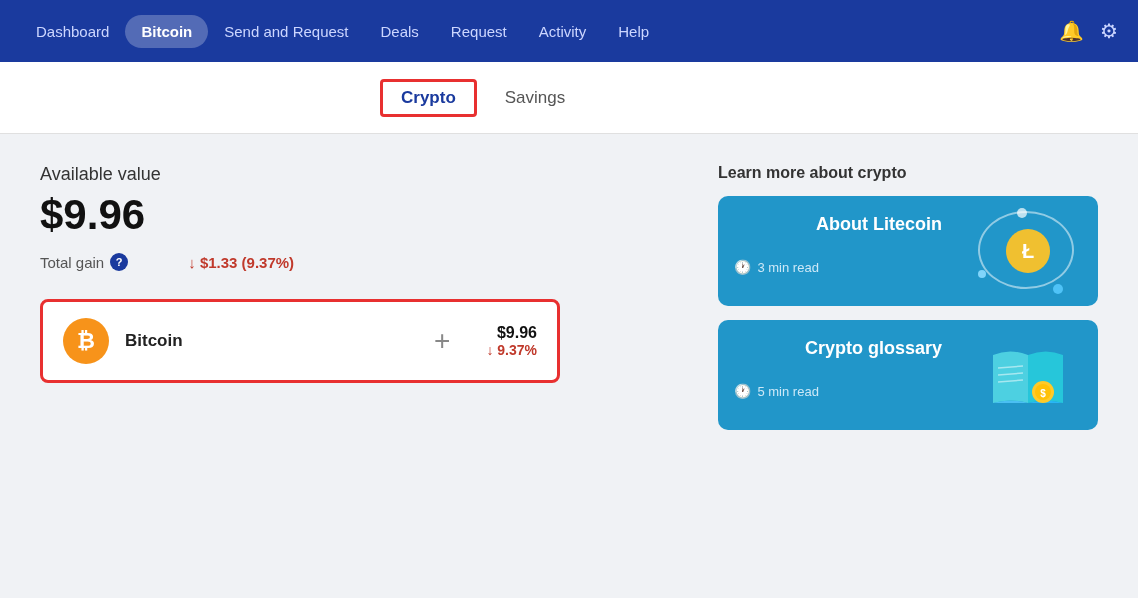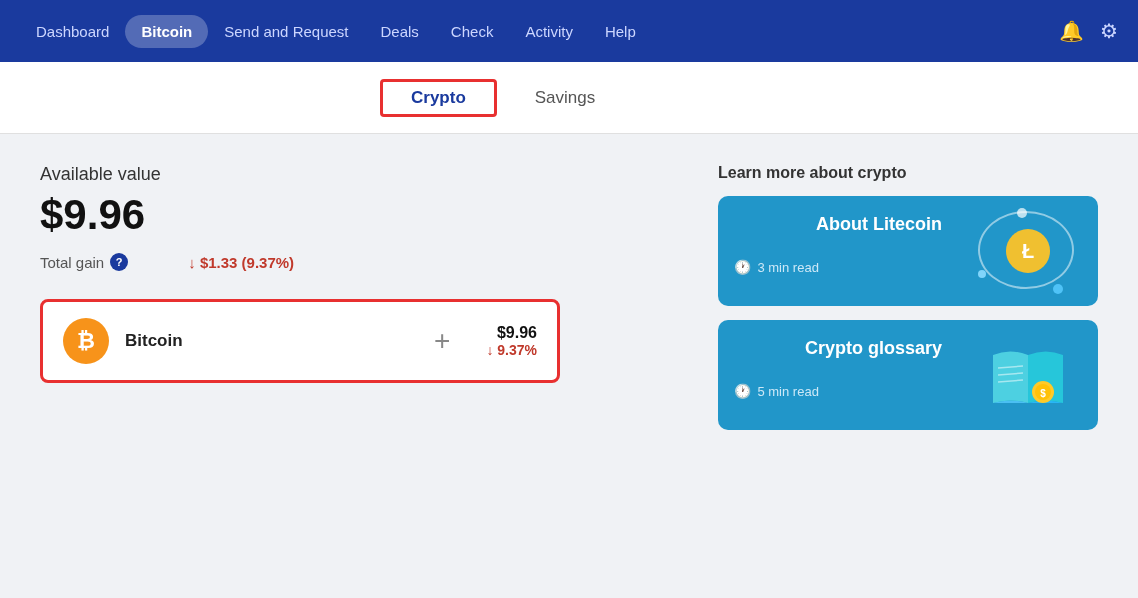--- a/index.html
+++ b/index.html
@@ -42,21 +42,21 @@
       background: #fff;
       display: flex;
       align-items: center;
       padding: 0 380px;
       height: 72px;
       border-bottom: 1px solid #e0e0e0;
     }
     .sub-tab {
       font-size: 17px;
       color: #555;
-      padding: 6px 28px;
+      padding: 6px 18px;
       cursor: pointer;
       margin-right: 10px;
     }
     .sub-tab.active {
       color: #1a3a9e;
       font-weight: 600;
       border: 3px solid #e83030;
       border-radius: 4px;
     }
 
@@ -219,21 +219,21 @@
     .book-svg { width: 90px; height: 70px; }
   </style>
 </head>
 <body>
 
 <nav class="navbar">
   <div class="nav-item">Dashboard</div>
   <div class="nav-item active">Bitcoin</div>
   <div class="nav-item">Send and Request</div>
   <div class="nav-item">Deals</div>
-  <div class="nav-item">Check</div>
+  <div class="nav-item">Request</div>
   <div class="nav-item">Activity</div>
   <div class="nav-item">Help</div>
   <div class="nav-spacer"></div>
   <div class="nav-icons">
     <button class="nav-icon-btn">🔔</button>
     <button class="nav-icon-btn">⚙</button>
   </div>
 </nav>
 
 <div class="sub-tabs">

